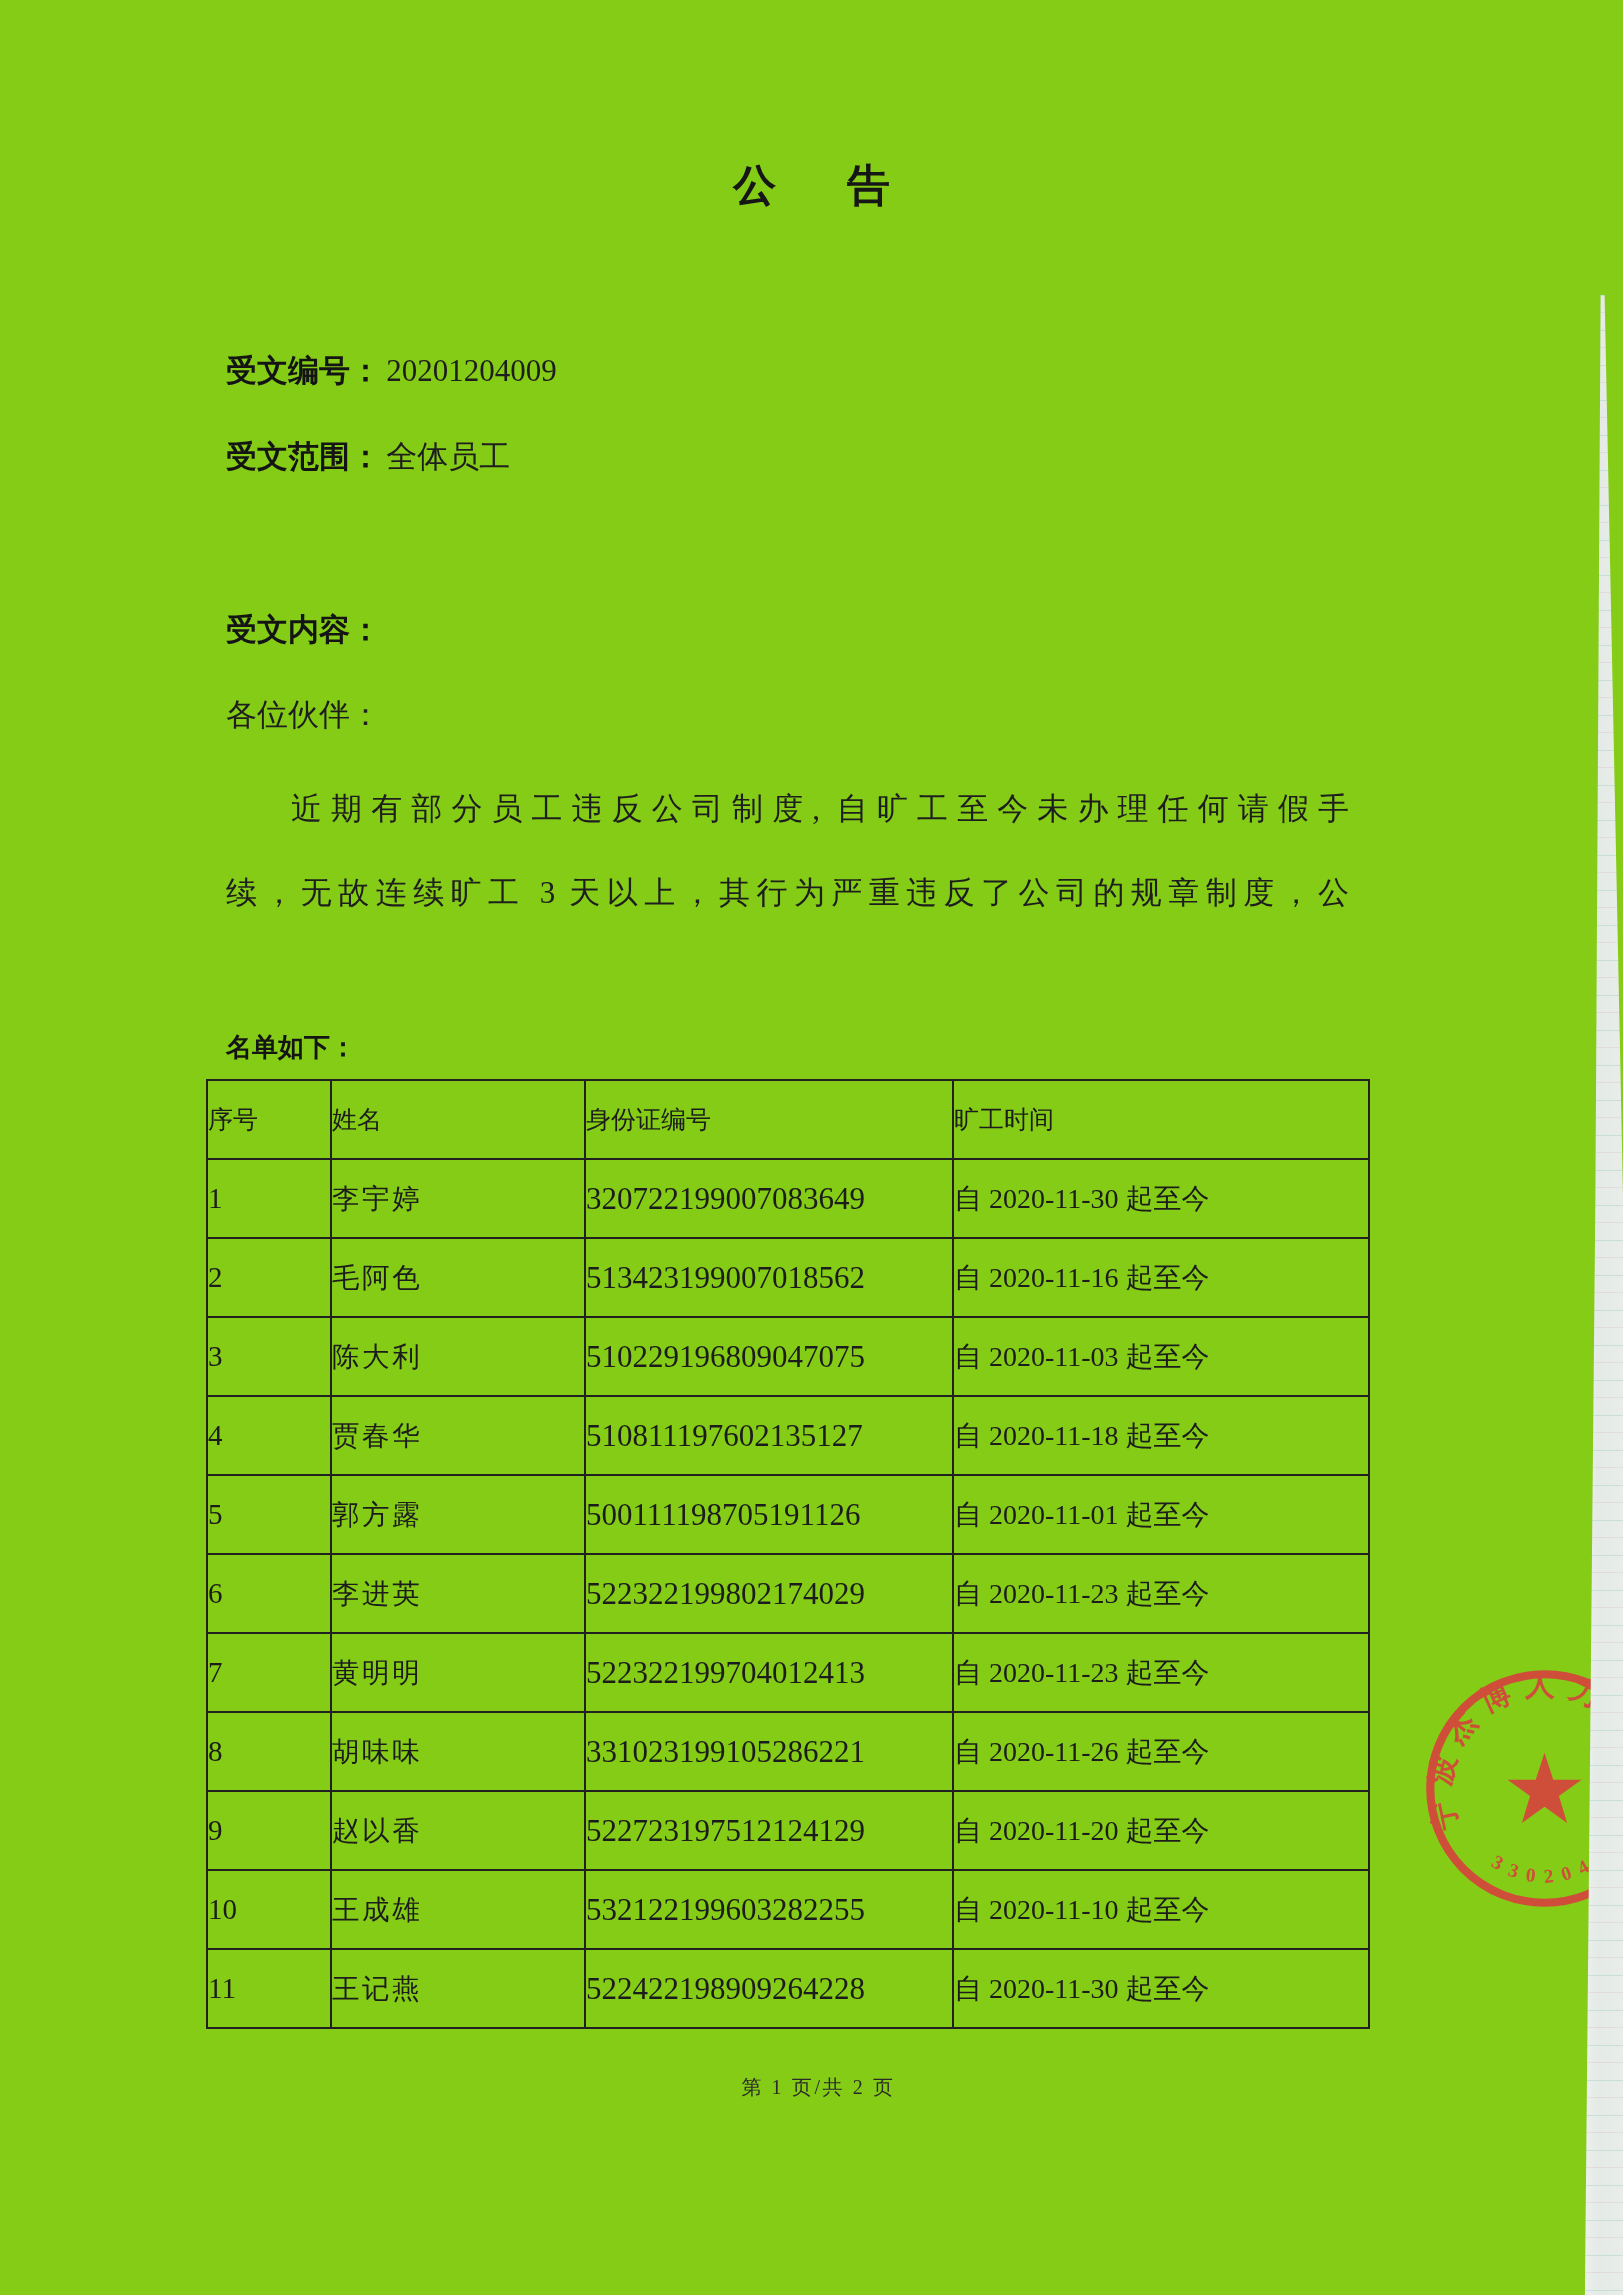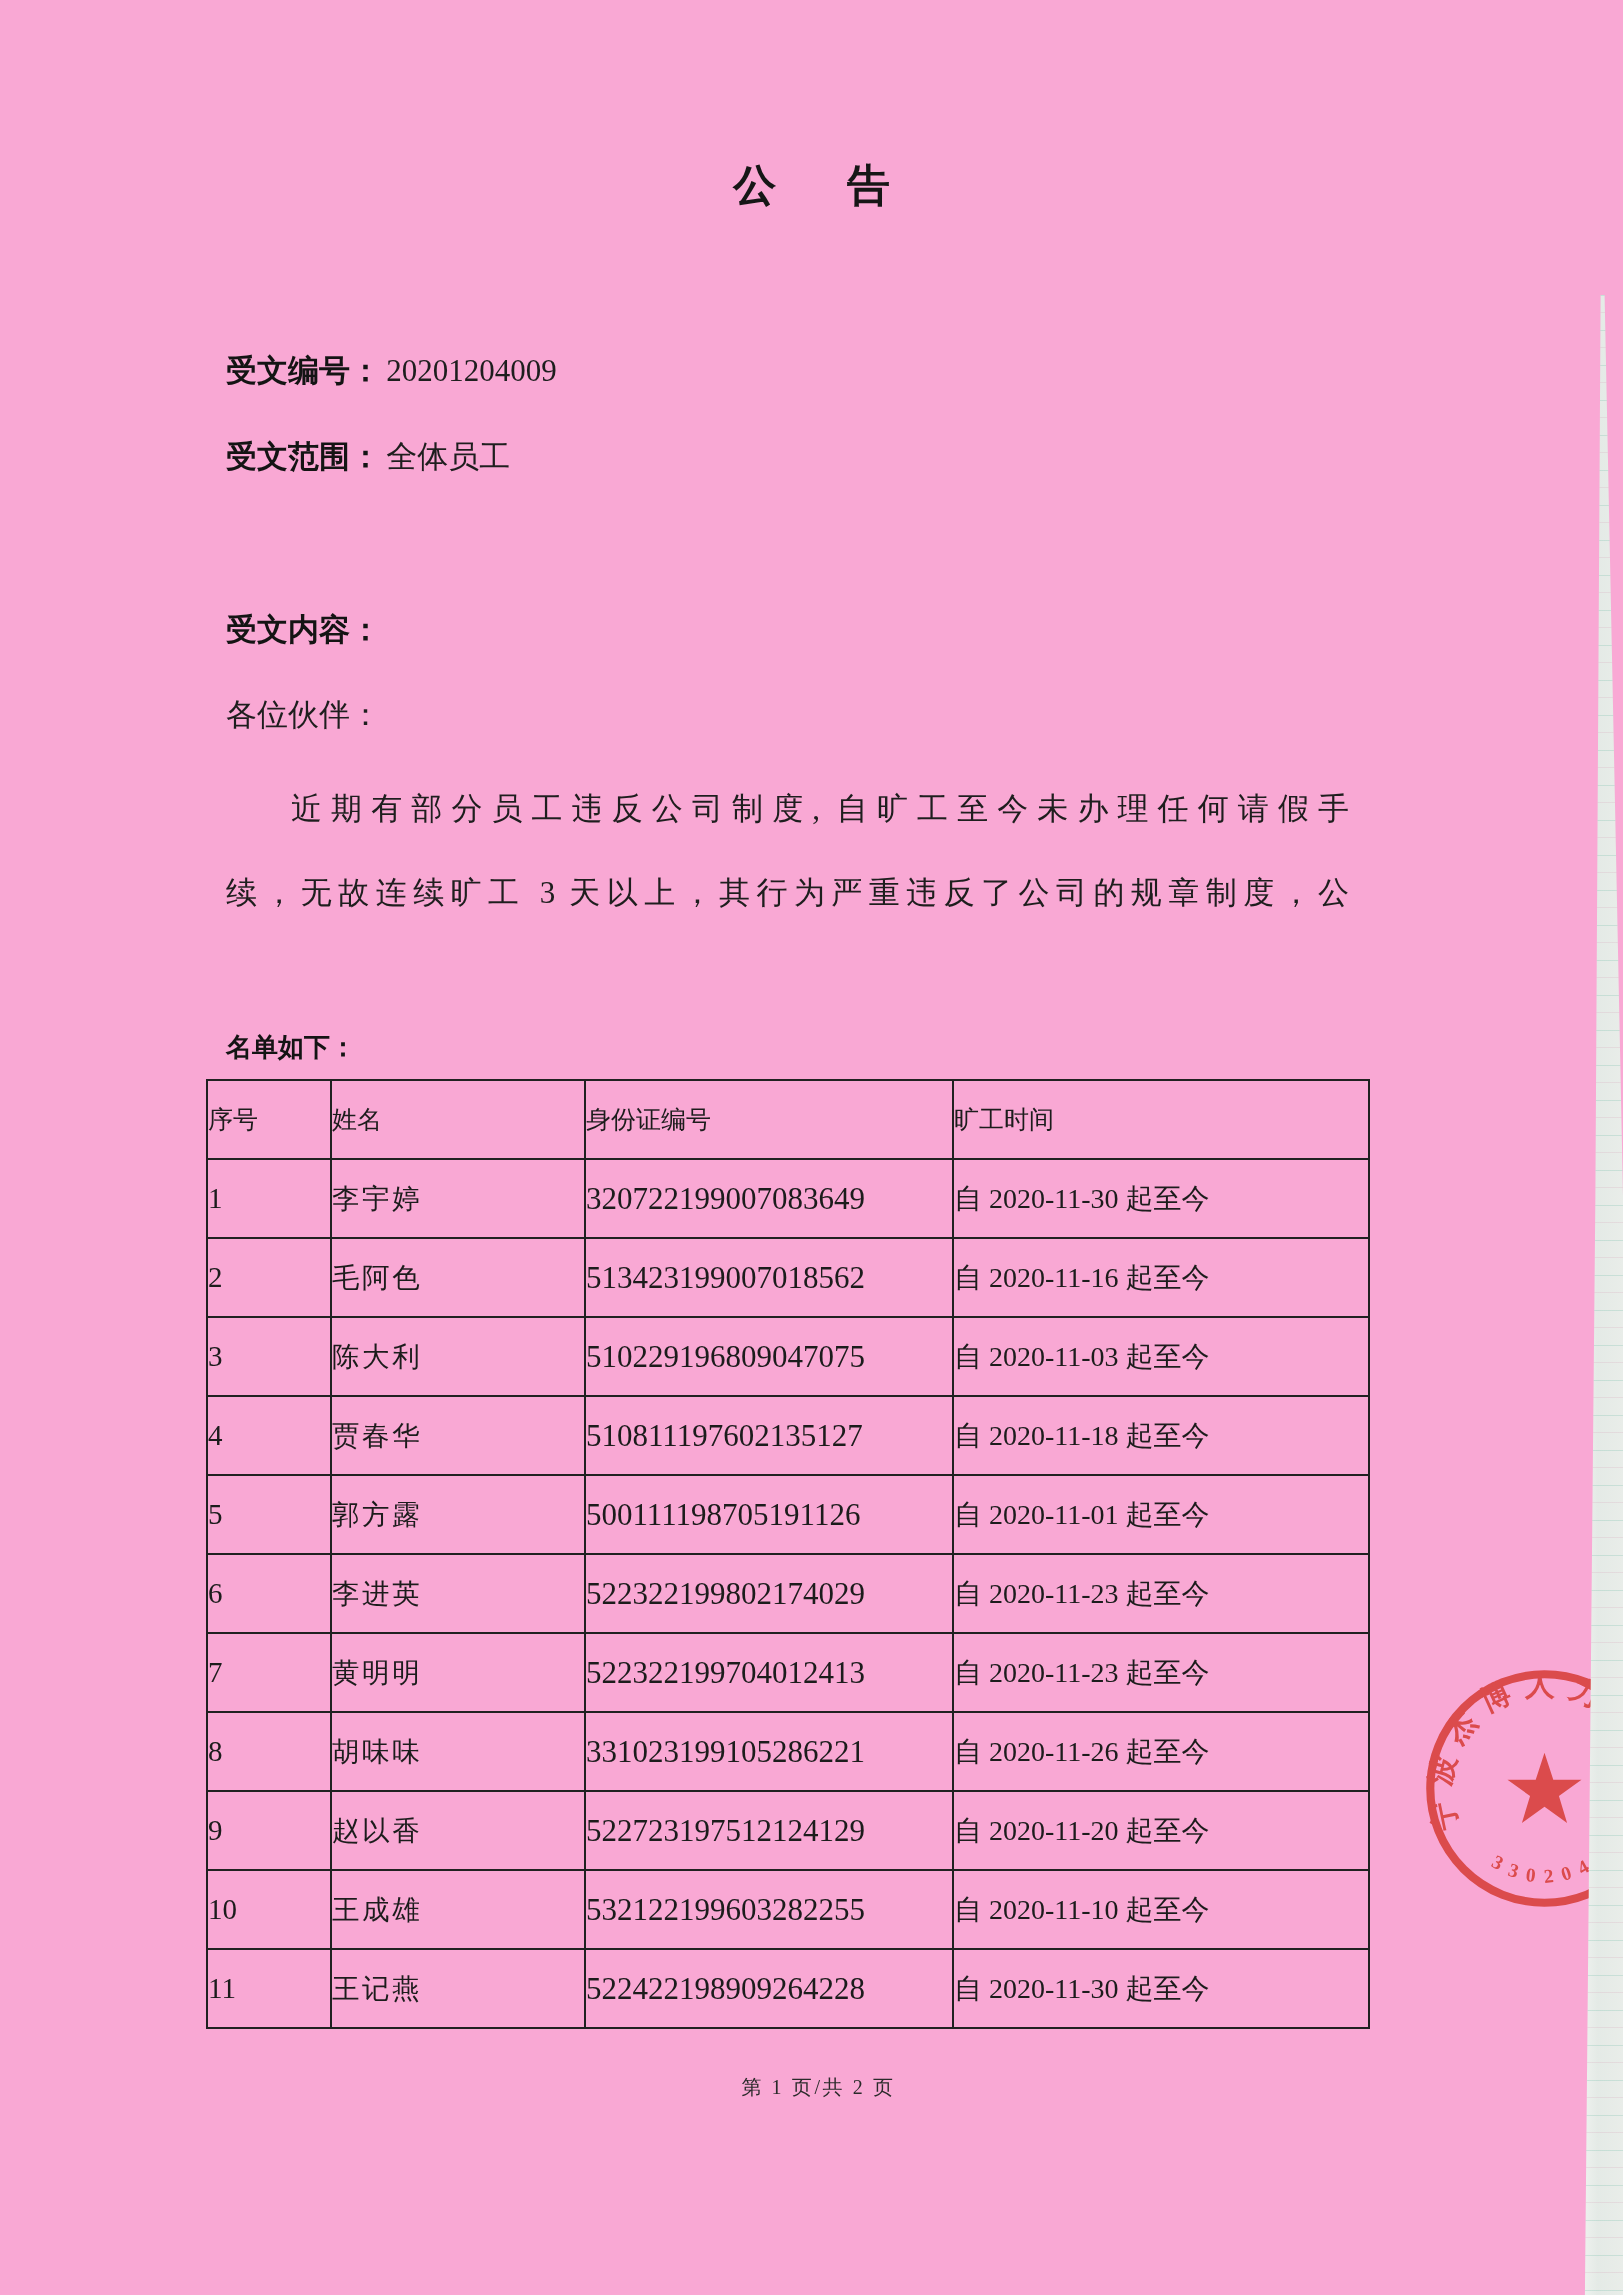--- a/index.html
+++ b/index.html
@@ -1,20 +1,20 @@
 <!DOCTYPE html>
 <html lang="zh" style="font-size:10.5px"><head>
 <meta charset="utf-8">
 <style>
   html,body{margin:0;padding:0;background:#9a9a9a;}
   .page{
     position:relative;
     width:1623px;height:2295px;
     margin:0 auto;
-    background:#f9a8d4;
+    background:#84cc16;
     overflow:hidden;
     font-family:"Liberation Serif","DejaVu Serif",serif;
     color:#1e1e1e;
   }
   .doc-title{
     position:absolute;top:157px;left:0;width:100%;
     text-align:center;
     font-size:43px;font-weight:700;color:#161616;
     letter-spacing:30px;text-indent:30px;
   }

